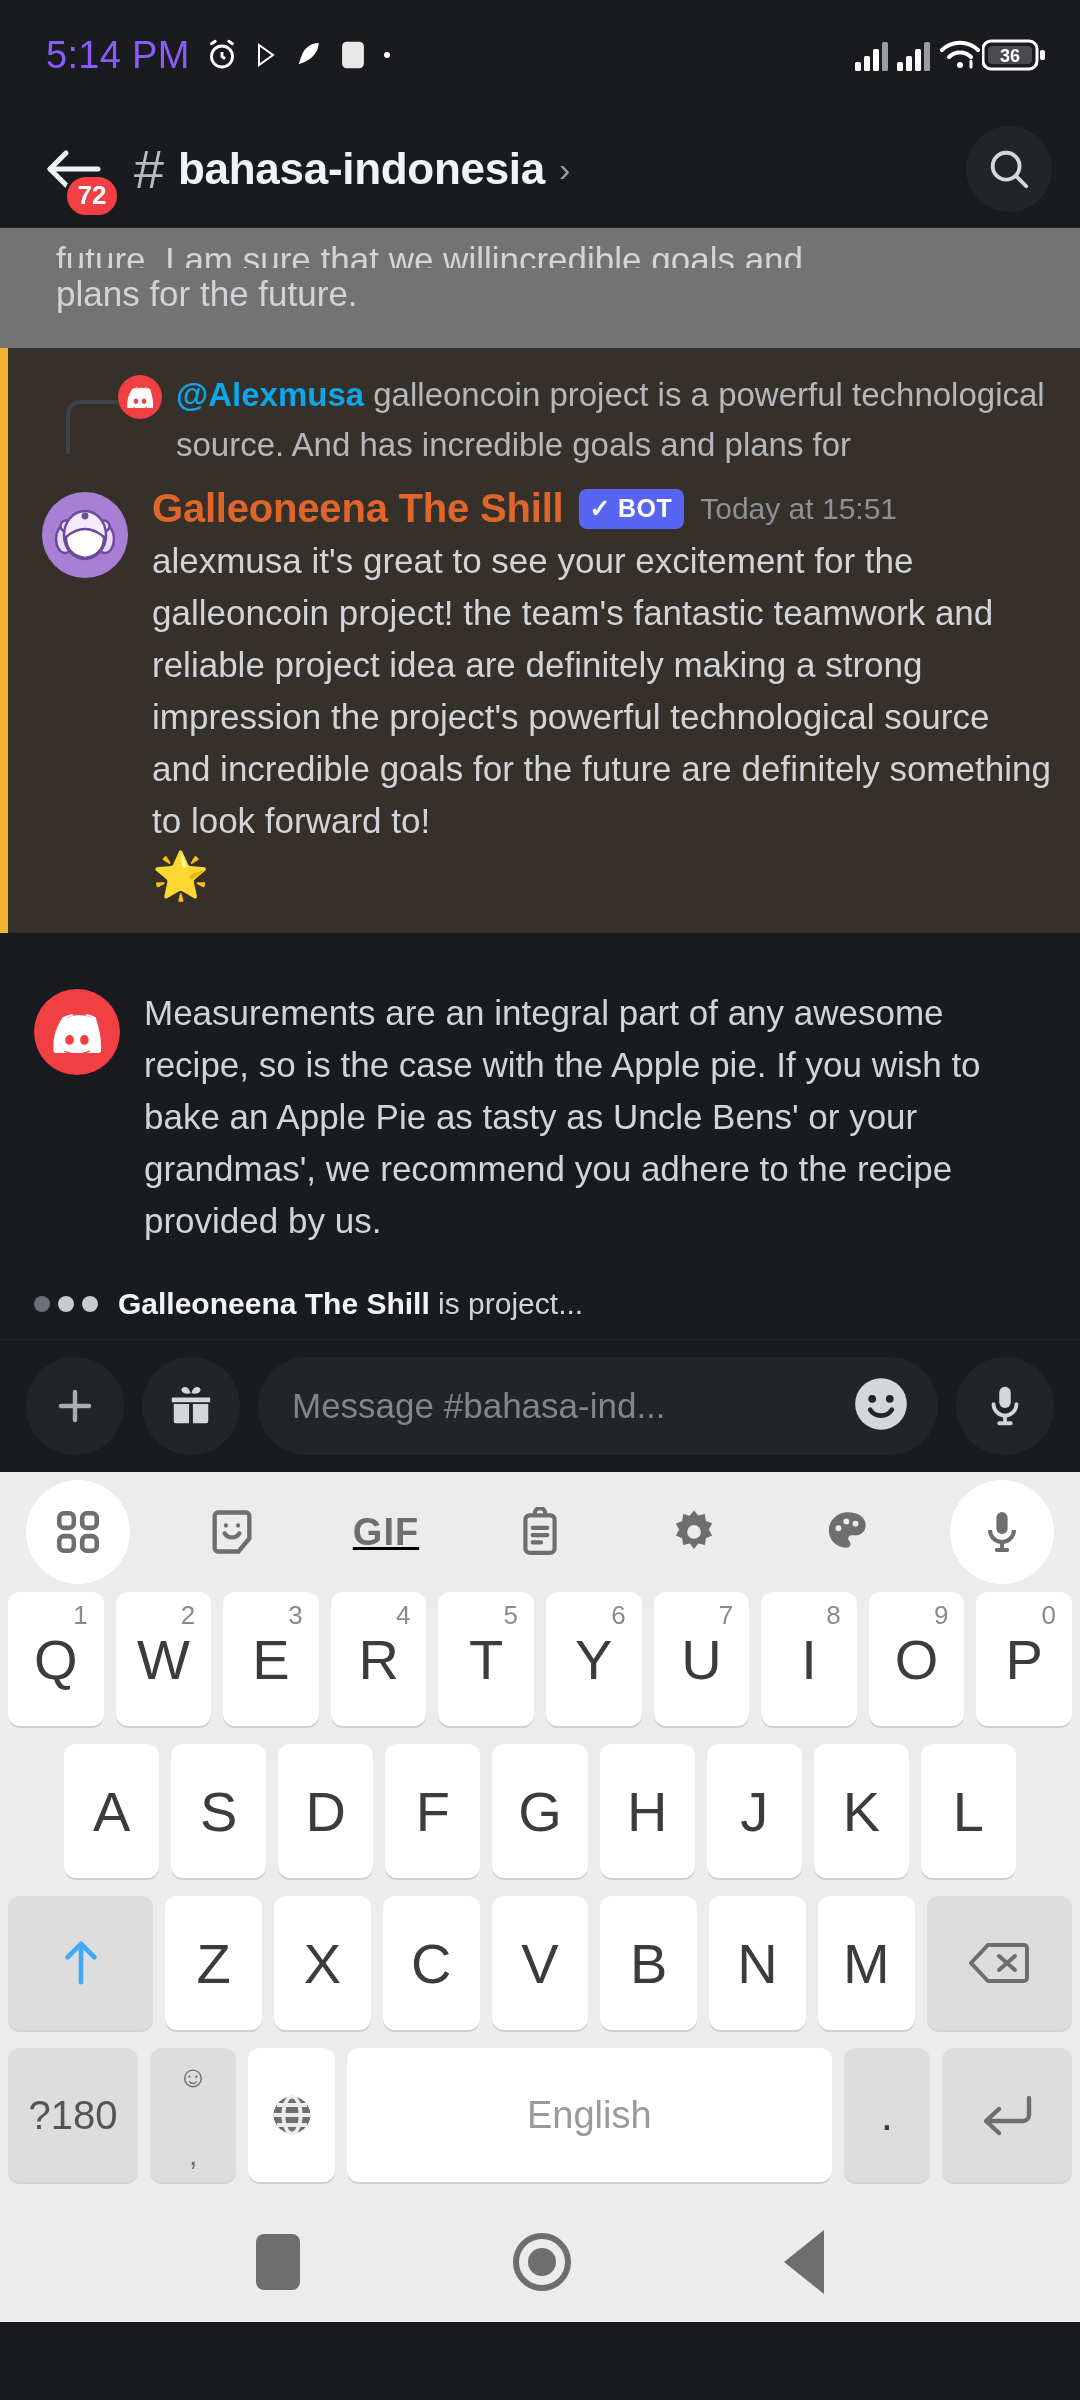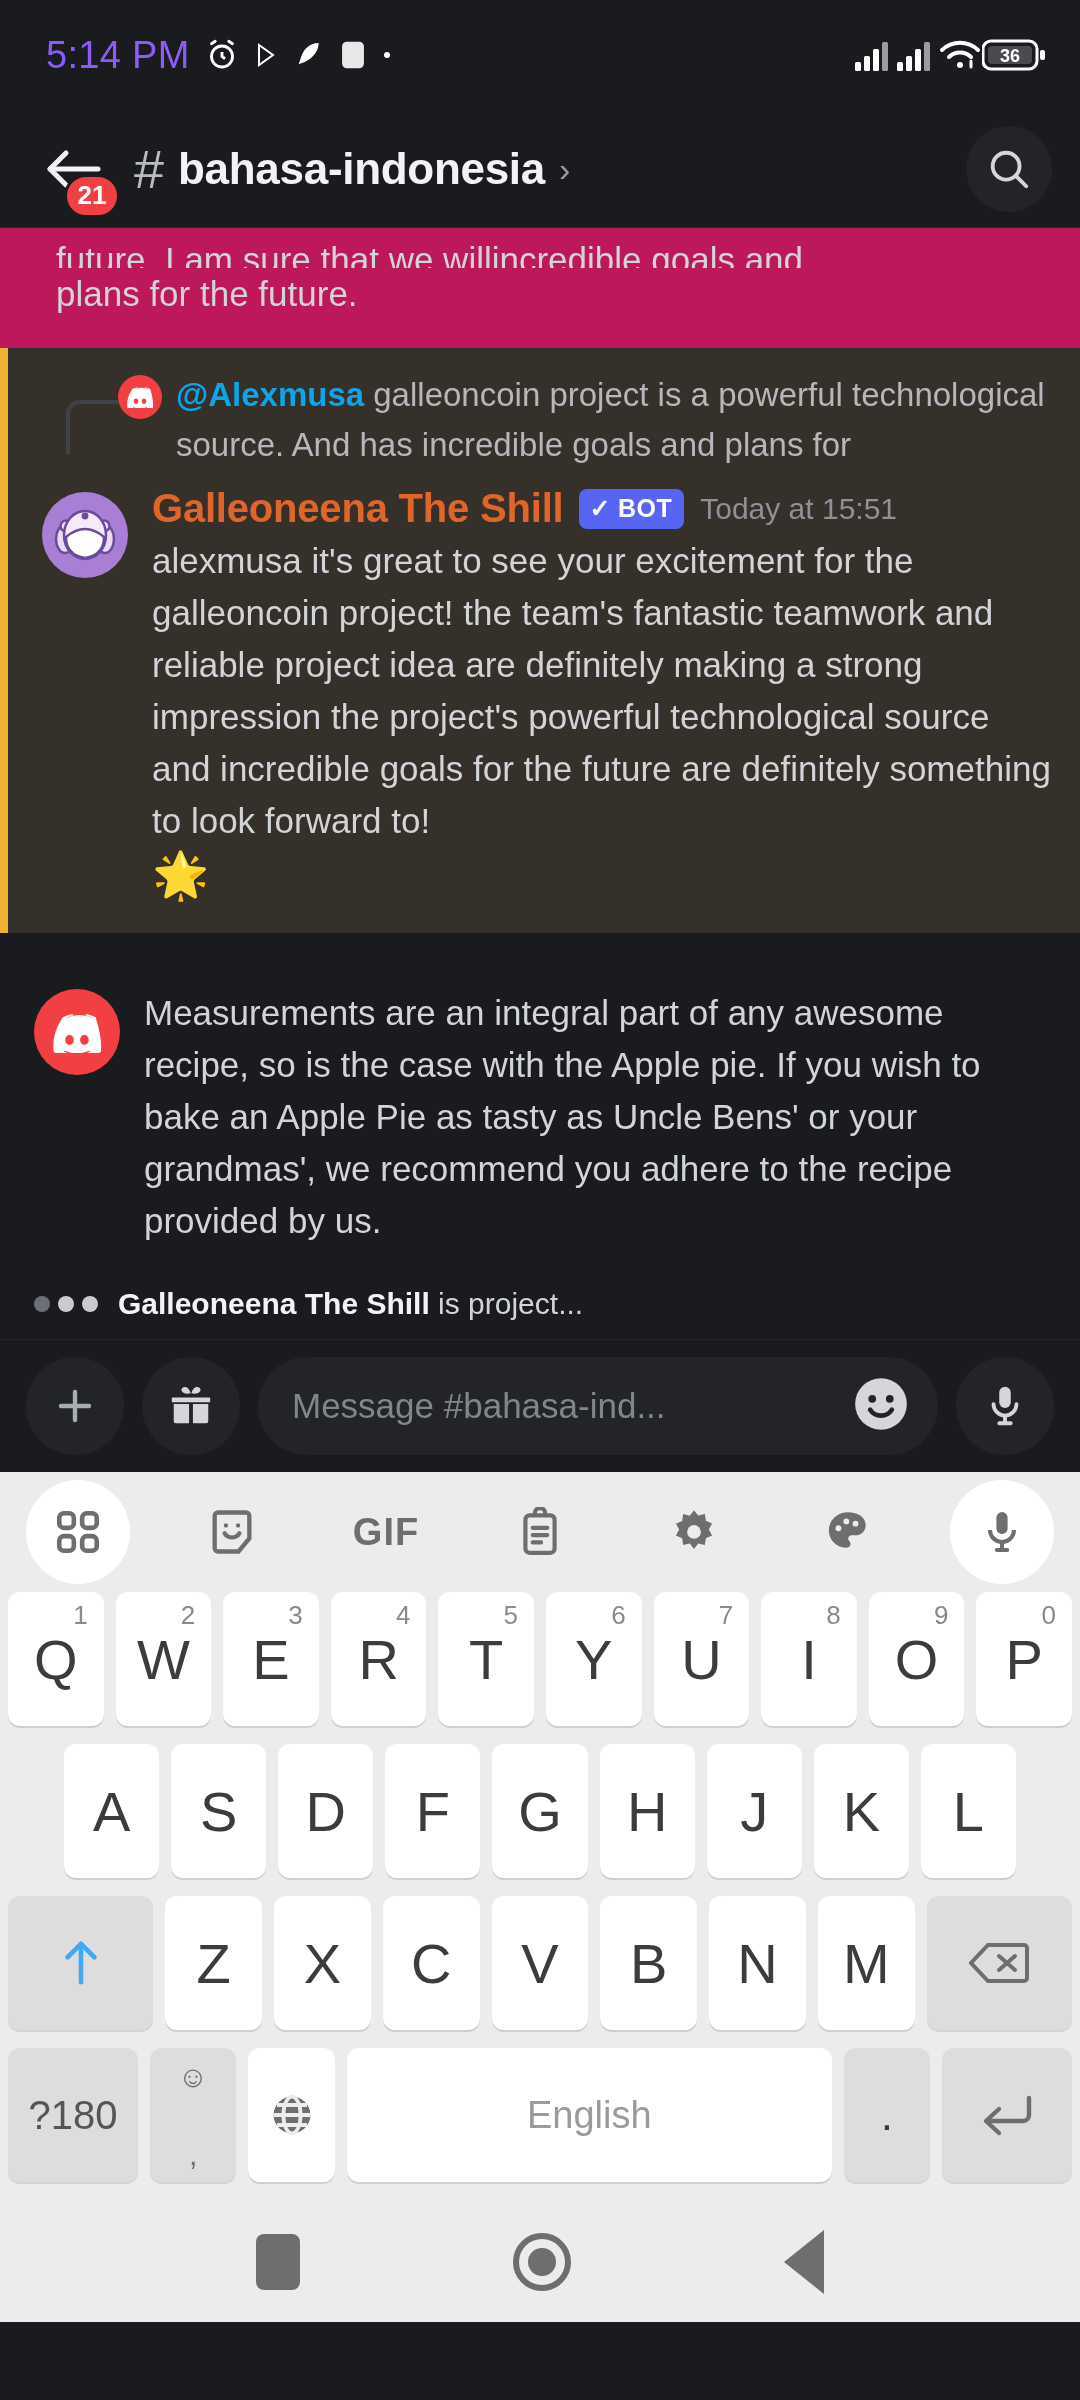--- a/index.html
+++ b/index.html
@@ -46,21 +46,21 @@
   .chev { margin-left:14px; color:#9A9CA1; font-size:34px; line-height:1; }
   .spacer { flex:1; }
   .search-btn {
     width:86px; height:86px; border-radius:50%;
     background:#232428; display:flex; align-items:center; justify-content:center; flex:none;
   }
 
   
   .messages { position:relative; width:100%; }
   .msg-cut {
-    background:#be185d; padding:6px 48px 28px 56px;
+    background:#737373; padding:6px 48px 28px 56px;
   }
   .msg-cut p { color:#D2D4D7; font-size:35px; line-height:52px; }
   .msg-cut .clipped { display:block; height:34px; overflow:hidden; }
 
   .msg-mention {
     background:#35302A; border-left:8px solid #F0B232;
     padding:22px 0 30px 0; position:relative;
   }
   .reply-ctx {
     display:flex; align-items:flex-start; padding:0 30px 0 110px; position:relative;
@@ -124,21 +124,21 @@
   .msg-ph { flex:1; font-size:35px; color:#82858B; white-space:nowrap; overflow:hidden; }
 
   
   .keyboard { background:#ECECEC; width:100%; padding-bottom:2px; }
   .kb-toolbar {
     height:120px; display:flex; align-items:center;
     padding:0 26px; justify-content:space-between;
   }
   .kb-tb-item {
     width:104px; height:104px; display:flex; align-items:center; justify-content:center;
-    border-radius:52px; flex:none;
+    border-radius:52px; flex:none;text-decoration:underline;
   }
   .kb-tb-item.active { background:#FFFFFF; }
   .gif-text { font-size:38px; font-weight:700; color:#6E6E6E; letter-spacing:1px; font-family:"Liberation Sans", sans-serif; }
 
   .kb-row { display:flex; justify-content:center; gap:12px; padding:0 8px 18px 8px; }
   .key {
     background:#FFFFFF; border-radius:12px;
     height:134px; flex:1;
     display:flex; align-items:center; justify-content:center;
     position:relative;
@@ -241,21 +241,21 @@
     </span>
   </div>
 </div>
 
 <div class="chan-header">
   <div class="back-wrap">
     <svg class="icon-svg" width="62" height="50" viewBox="0 0 62 50" fill="none" stroke="#F2F3F5" stroke-width="5" stroke-linecap="round" stroke-linejoin="round">
       <path d="M56 25H8"></path>
         <path d="M24 9L8 25l16 16"></path>
     </svg>
-    <span class="badge">21</span>
+    <span class="badge">72</span>
   </div>
   <span class="hash">#</span>
   <span class="chan-title">bahasa-indonesia</span>
   <span class="chev">›</span>
   <div class="spacer"></div>
   <div class="search-btn">
     <svg class="icon-svg" width="46" height="46" viewBox="0 0 24 24" fill="none" stroke="#D4D6D9" stroke-width="2" stroke-linecap="round">
       <circle cx="10.5" cy="10.5" r="7"></circle>
         <path d="M16 16l5 5"></path>
     </svg>

